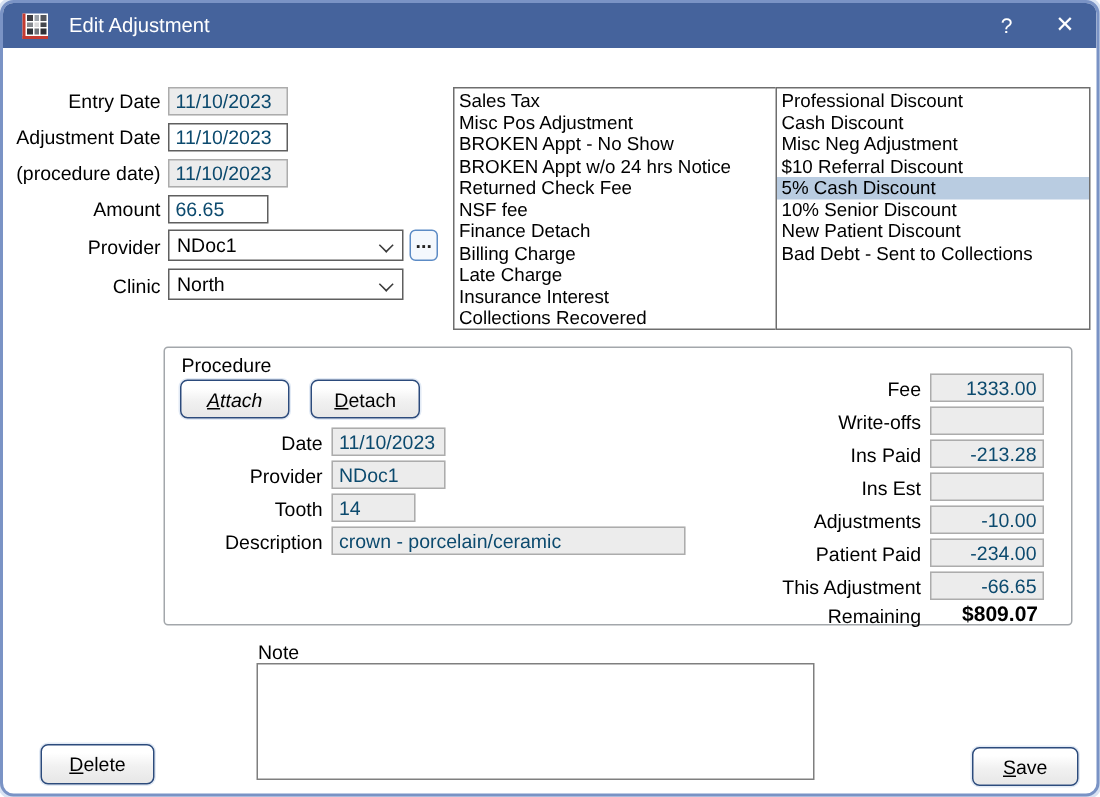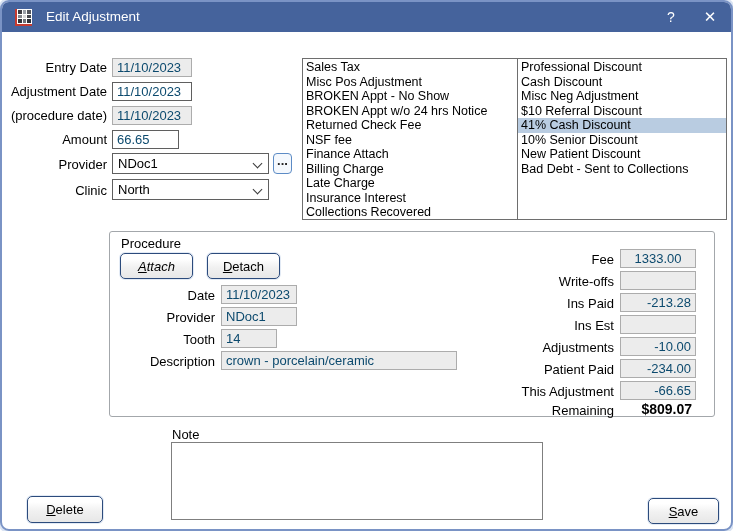--- a/index.html
+++ b/index.html
@@ -121,34 +121,34 @@
   </div>
 
   <div class="lbl c" style="left:300px;top:40px;width:203px;">Additions</div>
   <div class="listbox" style="left:300px;top:56px;width:220px;height:162px;">
       <div class="lb-item">Sales Tax</div>
       <div class="lb-item">Misc Pos Adjustment</div>
       <div class="lb-item">BROKEN Appt - No Show</div>
       <div class="lb-item">BROKEN Appt w/o 24 hrs Notice</div>
       <div class="lb-item">Returned Check Fee</div>
       <div class="lb-item">NSF fee</div>
-      <div class="lb-item">Finance Attach</div>
+      <div class="lb-item">Finance Detach</div>
       <div class="lb-item">Billing Charge</div>
       <div class="lb-item">Late Charge</div>
       <div class="lb-item">Insurance Interest</div>
       <div class="lb-item">Collections Recovered</div>
     </div>
 
   <div class="lbl c" style="left:515px;top:40px;width:210px;">Description</div>
   <div class="listbox" style="left:515px;top:56px;width:210px;height:162px;">
       <div class="lb-item">Professional Discount</div>
       <div class="lb-item">Cash Discount</div>
       <div class="lb-item">Misc Neg Adjustment</div>
       <div class="lb-item">$10 Referral Discount</div>
-      <div class="lb-item selected">41% Cash Discount</div>
+      <div class="lb-item selected">5% Cash Discount</div>
       <div class="lb-item">10% Senior Discount</div>
       <div class="lb-item">New Patient Discount</div>
       <div class="lb-item">Bad Debt - Sent to Collections</div>
     </div>
 
   <div class="groupbox"></div>
   <div class="lbl" style="left:119px;top:233px;">Procedure</div>
 
   <div class="btn mnemonic" style="left:118px;top:251px;width:73px;height:26px;font-style:italic;">
       <span class="mnemonic">Attach</span>
@@ -163,21 +163,21 @@
   <div class="lbl r" style="left:113px;top:307px;width:100px;">Provider</div>
   <div class="tb ro tbv" style="left:219px;top:305px;width:76px;">NDoc1</div>
 
   <div class="lbl r" style="left:113px;top:329px;width:100px;">Tooth</div>
   <div class="tb ro tbv" style="left:219px;top:327px;width:56px;">14</div>
 
   <div class="lbl r" style="left:113px;top:351px;width:100px;">Description</div>
   <div class="tb ro tbv" style="left:219px;top:349px;width:236px;">crown - porcelain/ceramic</div>
 
   <div class="lbl r" style="left:480px;top:249px;width:132px;">Fee</div>
-  <div class="tb ro tbv r" style="left:618px;top:247px;width:76px;text-align:center;">1333.00</div>
+  <div class="tb ro tbv r" style="left:618px;top:247px;width:76px;">1333.00</div>
 
   <div class="lbl r" style="left:480px;top:271px;width:132px;">Write-offs</div>
   <div class="tb ro tbv r" style="left:618px;top:269px;width:76px;"></div>
 
   <div class="lbl r" style="left:480px;top:293px;width:132px;">Ins Paid</div>
   <div class="tb ro tbv r" style="left:618px;top:291px;width:76px;">-213.28</div>
 
   <div class="lbl r" style="left:480px;top:315px;width:132px;">Ins Est</div>
   <div class="tb ro tbv r" style="left:618px;top:313px;width:76px;"></div>
 

